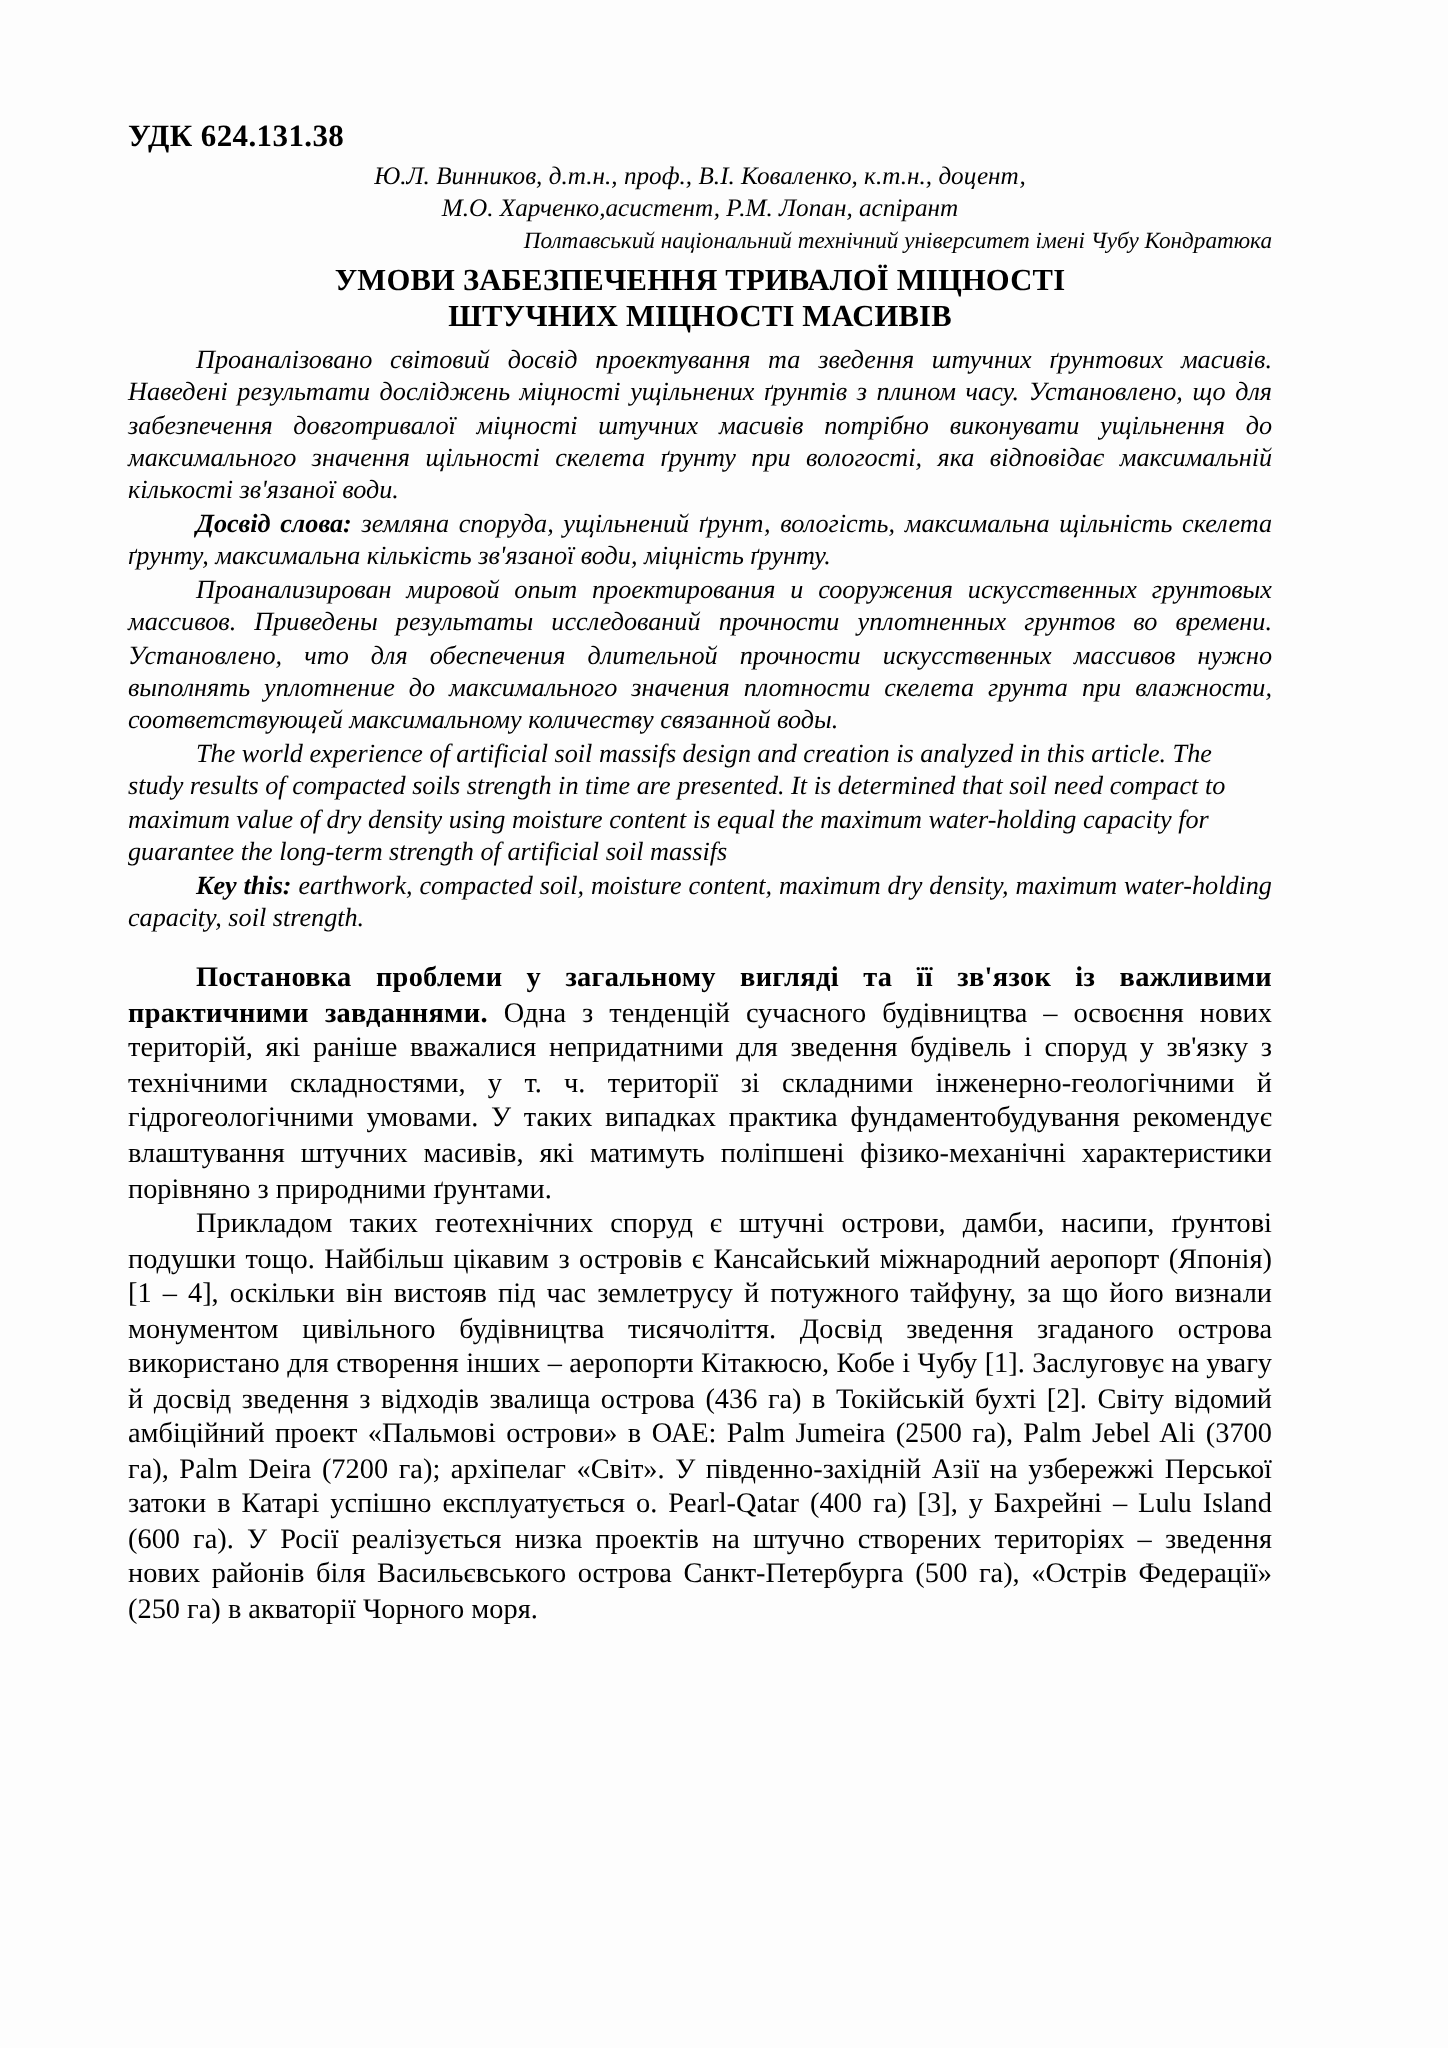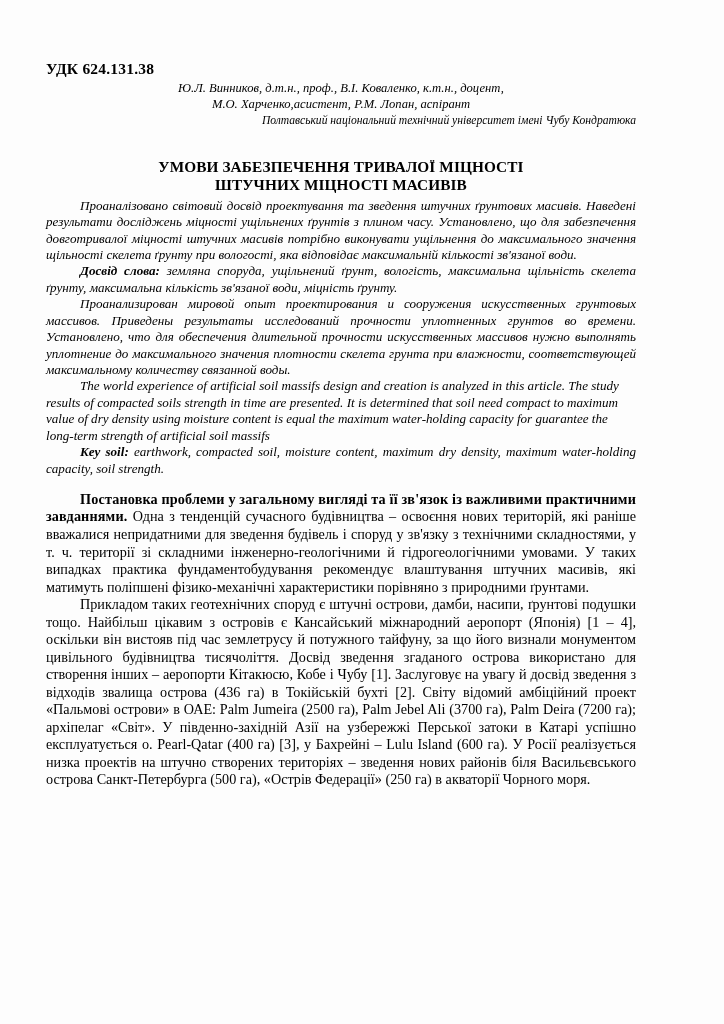--- a/index.html
+++ b/index.html
@@ -13,21 +13,21 @@
     overflow: hidden;
     font-family: "Liberation Serif", "DejaVu Serif", serif;
     color: #000000;
   }
   .page {
     position: relative;
     width: 724px;
     height: 1024px;
     background: #fdfdfd;
     box-sizing: border-box;
-    padding: 60px 88px 0 46px;
+    padding: 60px 88px 0 64px;
   }
 
   
   .udk {
     font-size: 15.5px;
     font-weight: bold;
     letter-spacing: 0.2px;
     margin: 0 0 2px 0;
   }
   .authors {
@@ -45,21 +45,21 @@
     line-height: 1.3;
     margin: 1px 0 0 0;
     white-space: nowrap;
   }
 
   .doc-title {
     text-align: center;
     font-weight: bold;
     font-size: 15.3px;
     line-height: 1.16;
-    margin: 30px 0 4px 0;
+    margin: 4px 0 4px 0;
     letter-spacing: 0.1px;
   }
   .doc-title div { white-space: nowrap; }
 
   
   .abstract {
     font-style: italic;
     font-size: 13.1px;
     line-height: 1.255;
     text-align: justify;
@@ -109,21 +109,21 @@
     <div>УМОВИ ЗАБЕЗПЕЧЕННЯ ТРИВАЛОЇ МІЦНОСТІ</div>
     <div>ШТУЧНИХ МІЦНОСТІ МАСИВІВ</div>
   </div>
 
   <p class="abstract">Проаналізовано світовий досвід проектування та зведення штучних ґрунтових масивів. Наведені результати досліджень міцності ущільнених ґрунтів з плином часу. Установлено, що для забезпечення довготривалої міцності штучних масивів потрібно виконувати ущільнення до максимального значення щільності скелета ґрунту при вологості, яка відповідає максимальній кількості зв'язаної води.</p>
   <p class="abstract"><span class="kw-label">Досвід слова:</span> <span>земляна споруда, ущільнений ґрунт, вологість, максимальна щільність скелета ґрунту, максимальна кількість зв'язаної води, міцність ґрунту.</span></p>
 
   <p class="abstract">Проанализирован мировой опыт проектирования и сооружения искусственных грунтовых массивов. Приведены результаты исследований прочности уплотненных грунтов во времени. Установлено, что для обеспечения длительной прочности искусственных массивов нужно выполнять уплотнение до максимального значения плотности скелета грунта при влажности, соответствующей максимальному количеству связанной воды.</p>
 
   <p class="abstract ragged">The world experience of artificial soil massifs design and creation is analyzed in this article. The study results of compacted soils strength in time are presented. It is determined that soil need compact to maximum value of dry density using moisture content is equal the maximum water-holding capacity for guarantee the long-term strength of artificial soil massifs</p>
-  <p class="abstract"><span class="kw-label">Key soil:</span> <span>earthwork, compacted soil, moisture content, maximum dry density, maximum water-holding capacity, soil strength.</span></p>
+  <p class="abstract"><span class="kw-label">Key this:</span> <span>earthwork, compacted soil, moisture content, maximum dry density, maximum water-holding capacity, soil strength.</span></p>
 
   <div class="gap-sm"></div>
 
   <p class="body-p first"><span class="lead">Постановка проблеми у загальному вигляді та її зв'язок із важливими практичними завданнями.</span><span> Одна з тенденцій сучасного будівництва – освоєння нових територій, які раніше вважалися непридатними для зведення будівель і споруд у зв'язку з технічними складностями, у т. ч. території зі складними інженерно-геологічними й гідрогеологічними умовами. У таких випадках практика фундаментобудування рекомендує влаштування штучних масивів, які матимуть поліпшені фізико-механічні характеристики порівняно з природними ґрунтами.</span></p>
 
   <p class="body-p">Прикладом таких геотехнічних споруд є штучні острови, дамби, насипи, ґрунтові подушки тощо. Найбільш цікавим з островів є Кансайський міжнародний аеропорт (Японія) [1 – 4], оскільки він вистояв під час землетрусу й потужного тайфуну, за що його визнали монументом цивільного будівництва тисячоліття. Досвід зведення згаданого острова використано для створення інших – аеропорти Кітакюсю, Кобе і Чубу [1]. Заслуговує на увагу й досвід зведення з відходів звалища острова (436 га) в Токійській бухті [2]. Світу відомий амбіційний проект «Пальмові острови» в ОАЕ: Palm Jumeira (2500 га), Palm Jebel Ali (3700 га), Palm Deira (7200 га); архіпелаг «Світ». У південно-західній Азії на узбережжі Перської затоки в Катарі успішно експлуатується о. Pearl-Qatar (400 га) [3], у Бахрейні – Lulu Island (600 га). У Росії реалізується низка проектів на штучно створених територіях – зведення нових районів біля Васильєвського острова Санкт-Петербурга (500 га), «Острів Федерації» (250 га) в акваторії Чорного моря.</p>
 
 </div>
 
 </body></html>

